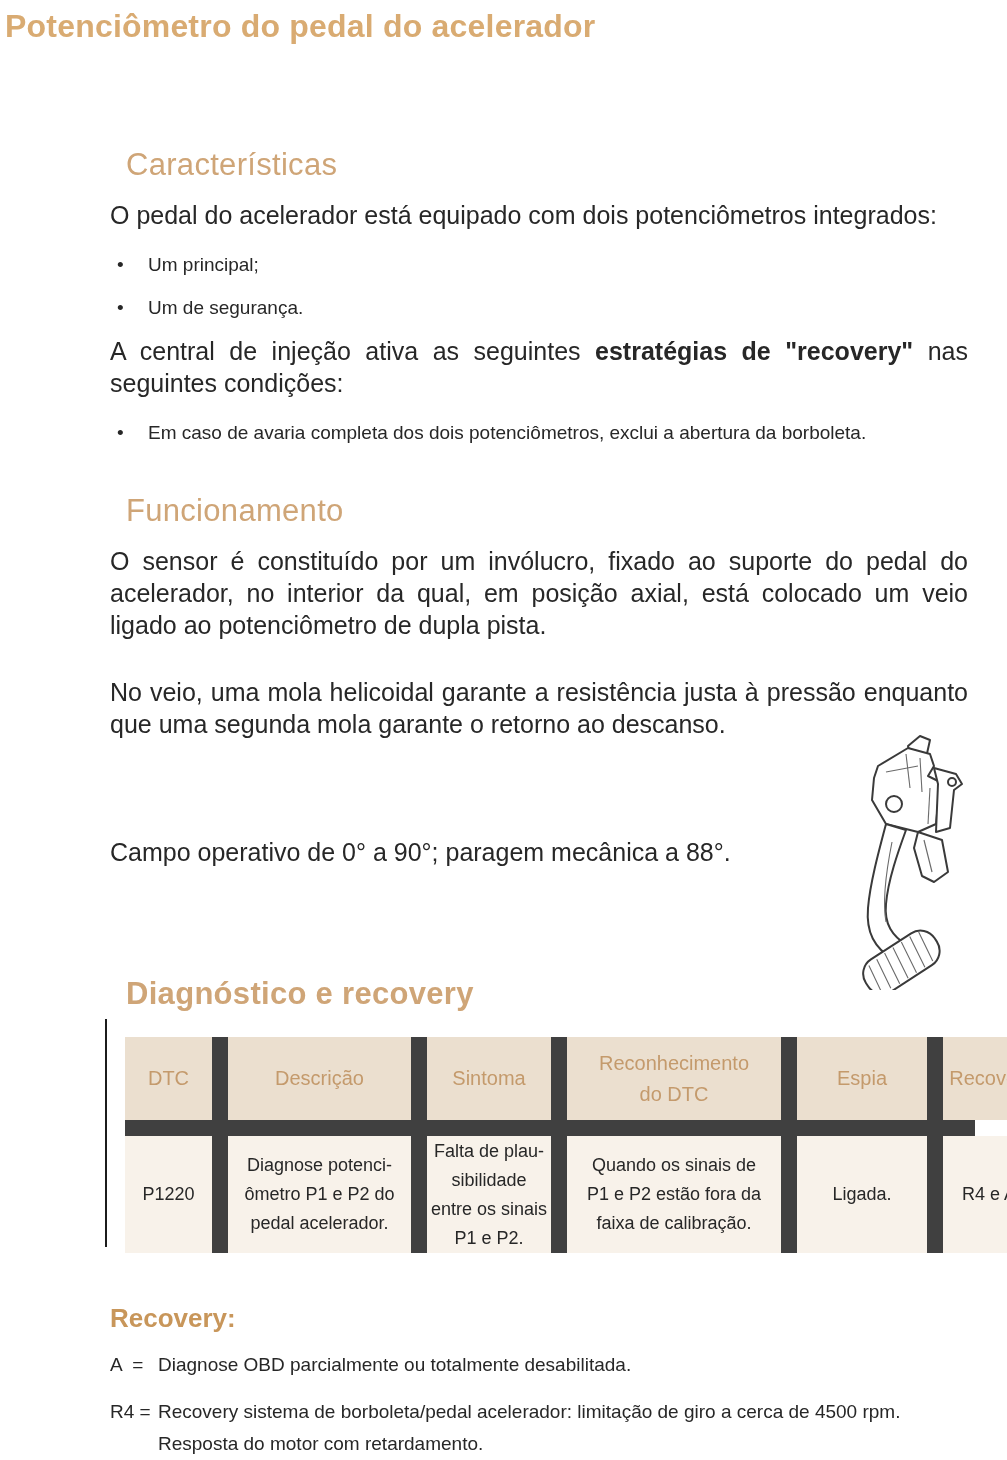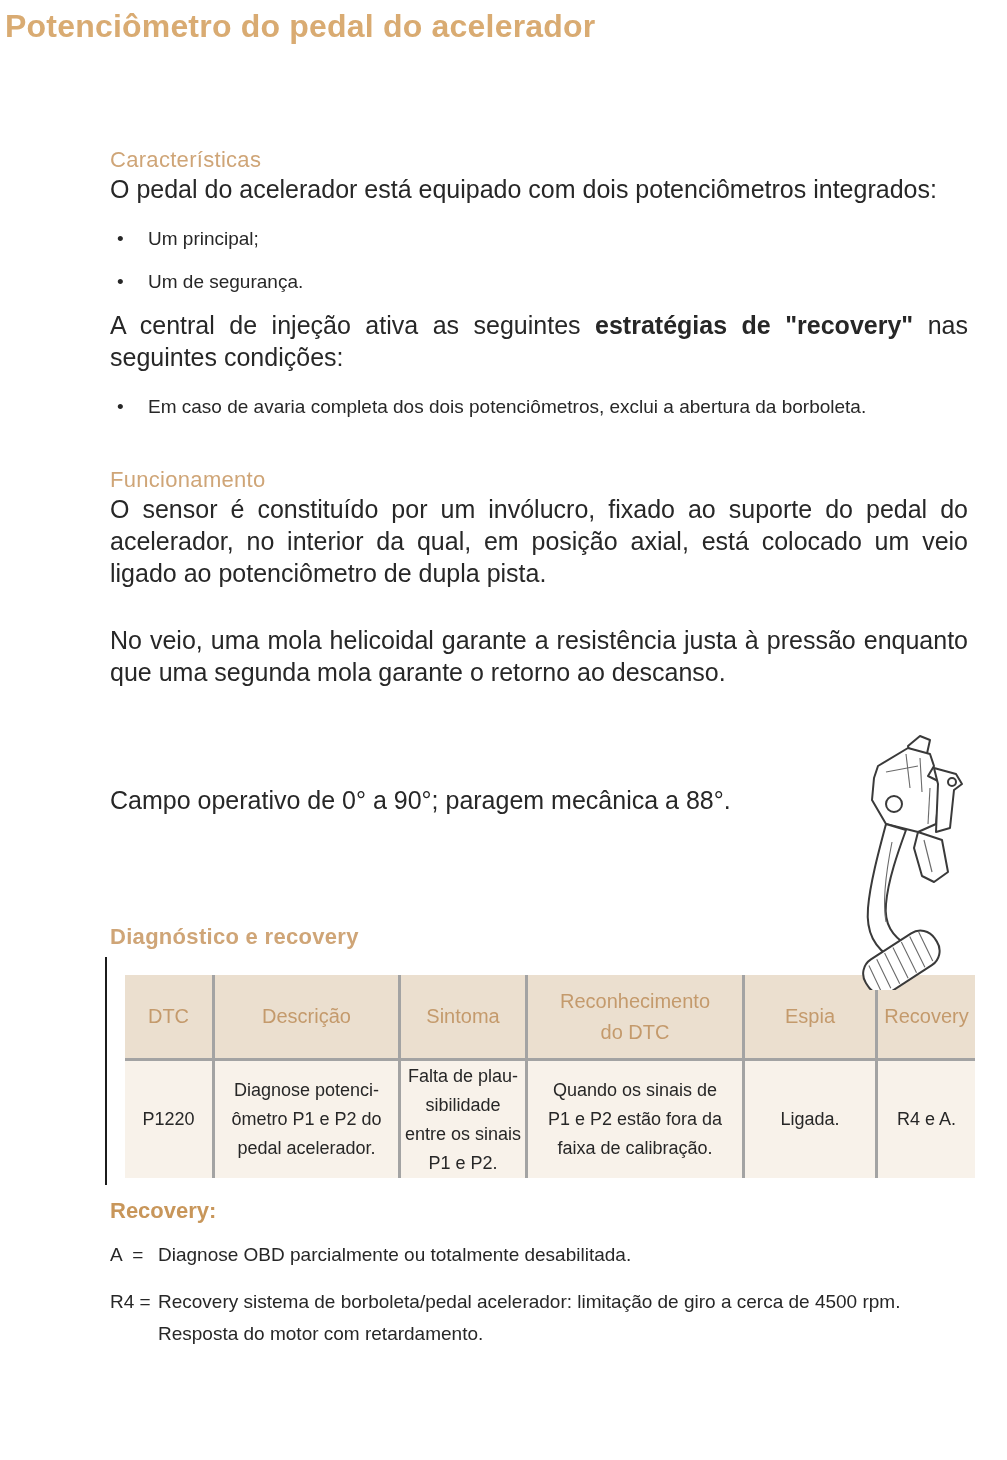--- a/index.html
+++ b/index.html
@@ -26,25 +26,25 @@
     font-size:32px;
     font-weight:bold;
     letter-spacing:0.2px;
     color:var(--accent-title);
   }
   .content{
     margin-left:110px;
     margin-right:39px;
   }
   h2.section-heading{
-    font-size:22px;
+    font-size:31px;
     font-weight:400;
     letter-spacing:0.3px;
     color:var(--accent-heading);
-    margin:0;
+    margin:16px;
   }
   #h-caracteristicas{margin-top:102px;}
   #h-funcionamento{margin-top:44px;}
   #h-diagnostico{margin-top:108px;font-weight:bold;}
   p.body-text{
     font-size:25px;
     line-height:32px;
     text-align:justify;
     margin:0;
   }
@@ -88,22 +88,22 @@
     position:absolute;
     left:-20px;
     top:-18px;
     width:2px;
     height:228px;
     background:#1c1c1c;
   }
   .diag-table{
     display:grid;
     grid-template-columns:87px 183px 124px 214px 130px 97px;
-    gap:3px;
-    background:#a3a3a3;
+    gap:16px;
+    background:#404040;
   }
   .diag-table .cell{
     display:flex;
     align-items:center;
     justify-content:center;
     text-align:center;
     white-space:pre-line;
   }
   .diag-table .th{
     background:var(--table-header-bg);
@@ -113,22 +113,22 @@
     min-height:83px;
   }
   .diag-table .td{
     background:var(--table-body-bg);
     color:var(--body-text);
     font-size:18px;
     line-height:29px;
     min-height:117px;
   }
   .legend-heading{
-    margin-top:20px;
-    font-size:22px;
+    margin-top:50px;
+    font-size:26px;
     font-weight:bold;
     color:var(--accent-subheading);
   }
   .legend-item{
     display:flex;
     margin-top:15px;
     font-size:19px;
     line-height:32px;
   }
   .legend-term{

